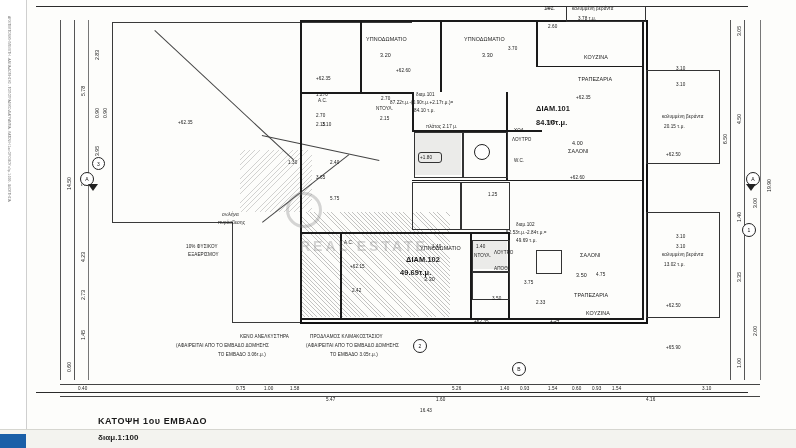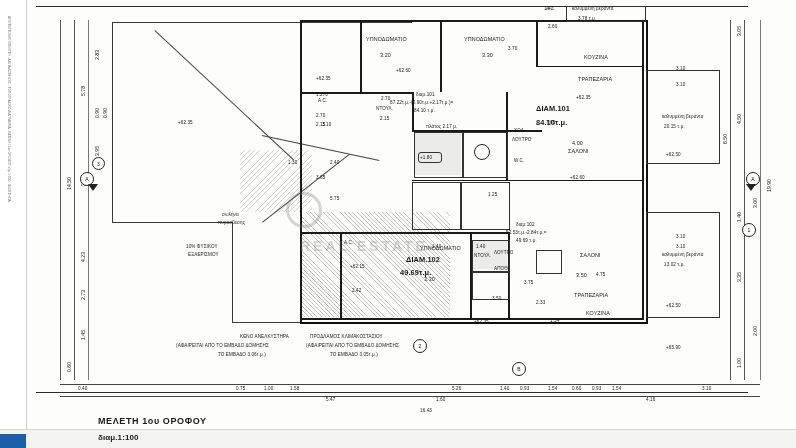--- a/index.html
+++ b/index.html
@@ -286,16 +286,16 @@
   <div class="circ" style="left:80px;top:172px;width:12px;height:12px;">A</div>
   <div class="circ" style="left:746px;top:172px;width:12px;height:12px;">A</div>
   <div class="circ" style="left:742px;top:223px;width:12px;height:12px;">1</div>
   <div class="circ" style="left:413px;top:339px;width:12px;height:12px;">2</div>
   <div class="circ" style="left:512px;top:362px;width:12px;height:12px;">B</div>
   <div class="circ" style="left:92px;top:157px;width:11px;height:11px;">3</div>
 
   <div class="tri" style="left:88px;top:184px;border-left:5px solid transparent;border-right:5px solid transparent;border-top:7px solid #222;"></div>
   <div class="tri" style="left:746px;top:184px;border-left:5px solid transparent;border-right:5px solid transparent;border-top:7px solid #222;"></div>
 
-  <div class="txt title" style="left:98px;top:416px;">ΜΕΛΕΤΗ 1ου ΟΡΟΦΟΥ</div>
+  <div class="txt title" style="left:98px;top:416px;">ΚΑΤΟΨΗ 1ου ΕΜΒΑΔΟ</div>
   <div class="txt sub" style="left:98px;top:433px;">διαμ.1:100</div>
 
 </div>
 
 </body></html>

